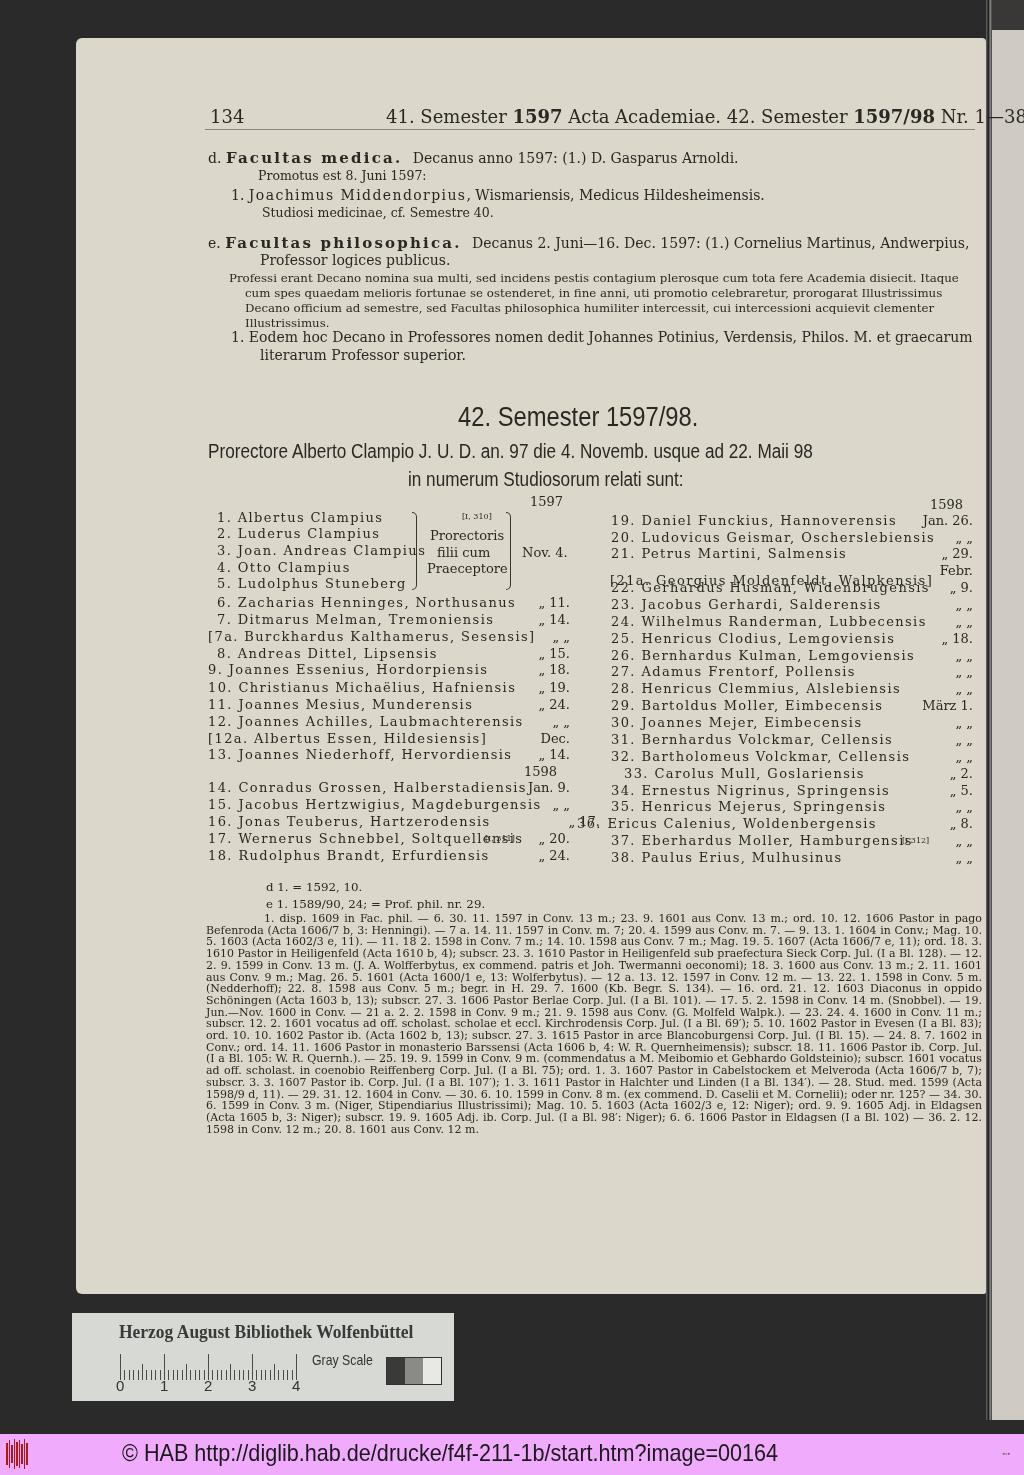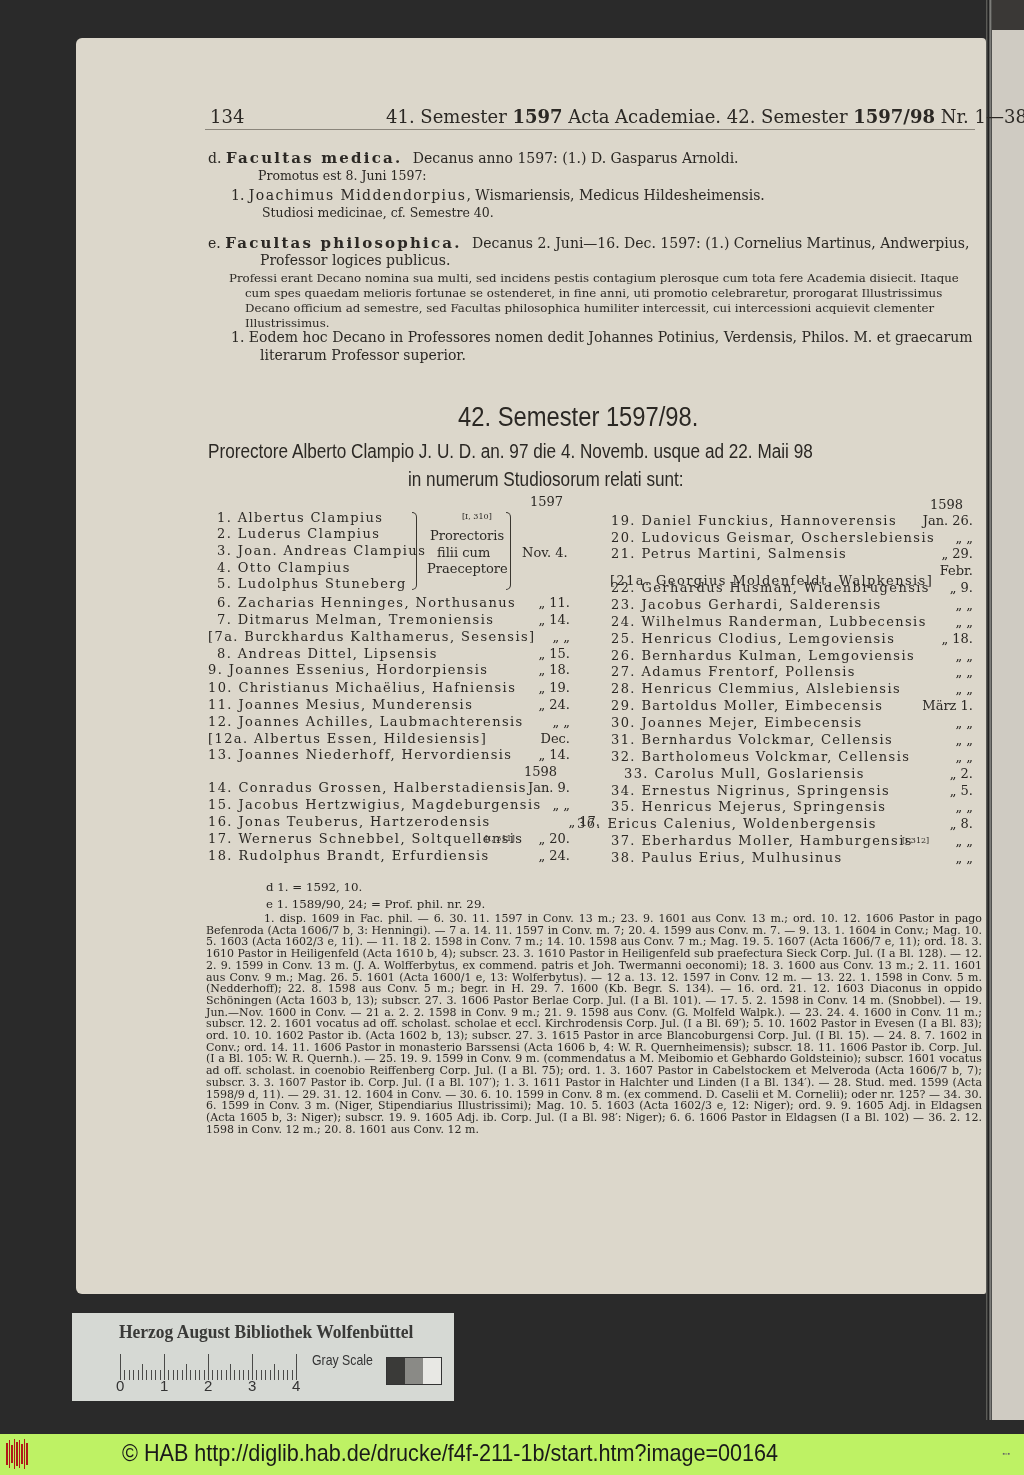--- a/index.html
+++ b/index.html
@@ -41,21 +41,21 @@
     position:absolute; left:72px; top:1313px; width:382px; height:88px; background:#d6d9d4;
   }
   .card .title { position:absolute; left:47px; top:8px; font-family:"Liberation Serif",serif; font-weight:bold; font-size:19px; color:#3a3a38; transform:scaleX(0.92); transform-origin:left top; white-space:nowrap; }
   .ruler { position:absolute; left:48px; top:39px; width:178px; height:28px; }
   .tick { position:absolute; bottom:0; width:1px; background:#4a4a48; }
   .rnum { position:absolute; font-family:"Liberation Sans",sans-serif; font-size:15px; color:#333; }
   .gray-label { position:absolute; left:240px; top:38px; font-family:"Liberation Sans",sans-serif; font-size:15px; color:#333; transform:scaleX(0.82); transform-origin:left top; white-space:nowrap; }
   .swatches { position:absolute; left:314px; top:44px; width:54px; height:26px; border:1px solid #333; display:flex; }
   .swatches span { flex:1; }
   .footer {
-    position:absolute; left:0; top:1434px; width:1024px; height:41px; background:#bef264;
+    position:absolute; left:0; top:1434px; width:1024px; height:41px; background:#f0abfc;
   }
   .footer .logo { position:absolute; left:6px; top:5px; width:22px; height:30px; display:flex; gap:1px; align-items:center; }
   .footer .logo i { display:block; width:1.5px; background:#b01818; }
   .footer .copy { position:absolute; left:122px; top:5px; font-family:"Liberation Sans",sans-serif; font-size:24px; color:#1a1a1a; white-space:nowrap; transform:scaleX(0.9); transform-origin:left top; }
   .footer .mini { position:absolute; right:14px; top:16px; font-size:7px; color:#666; font-family:"Liberation Sans",sans-serif; }
 </style>
 </head>
 <body>
 
 <div class="nextpage">

